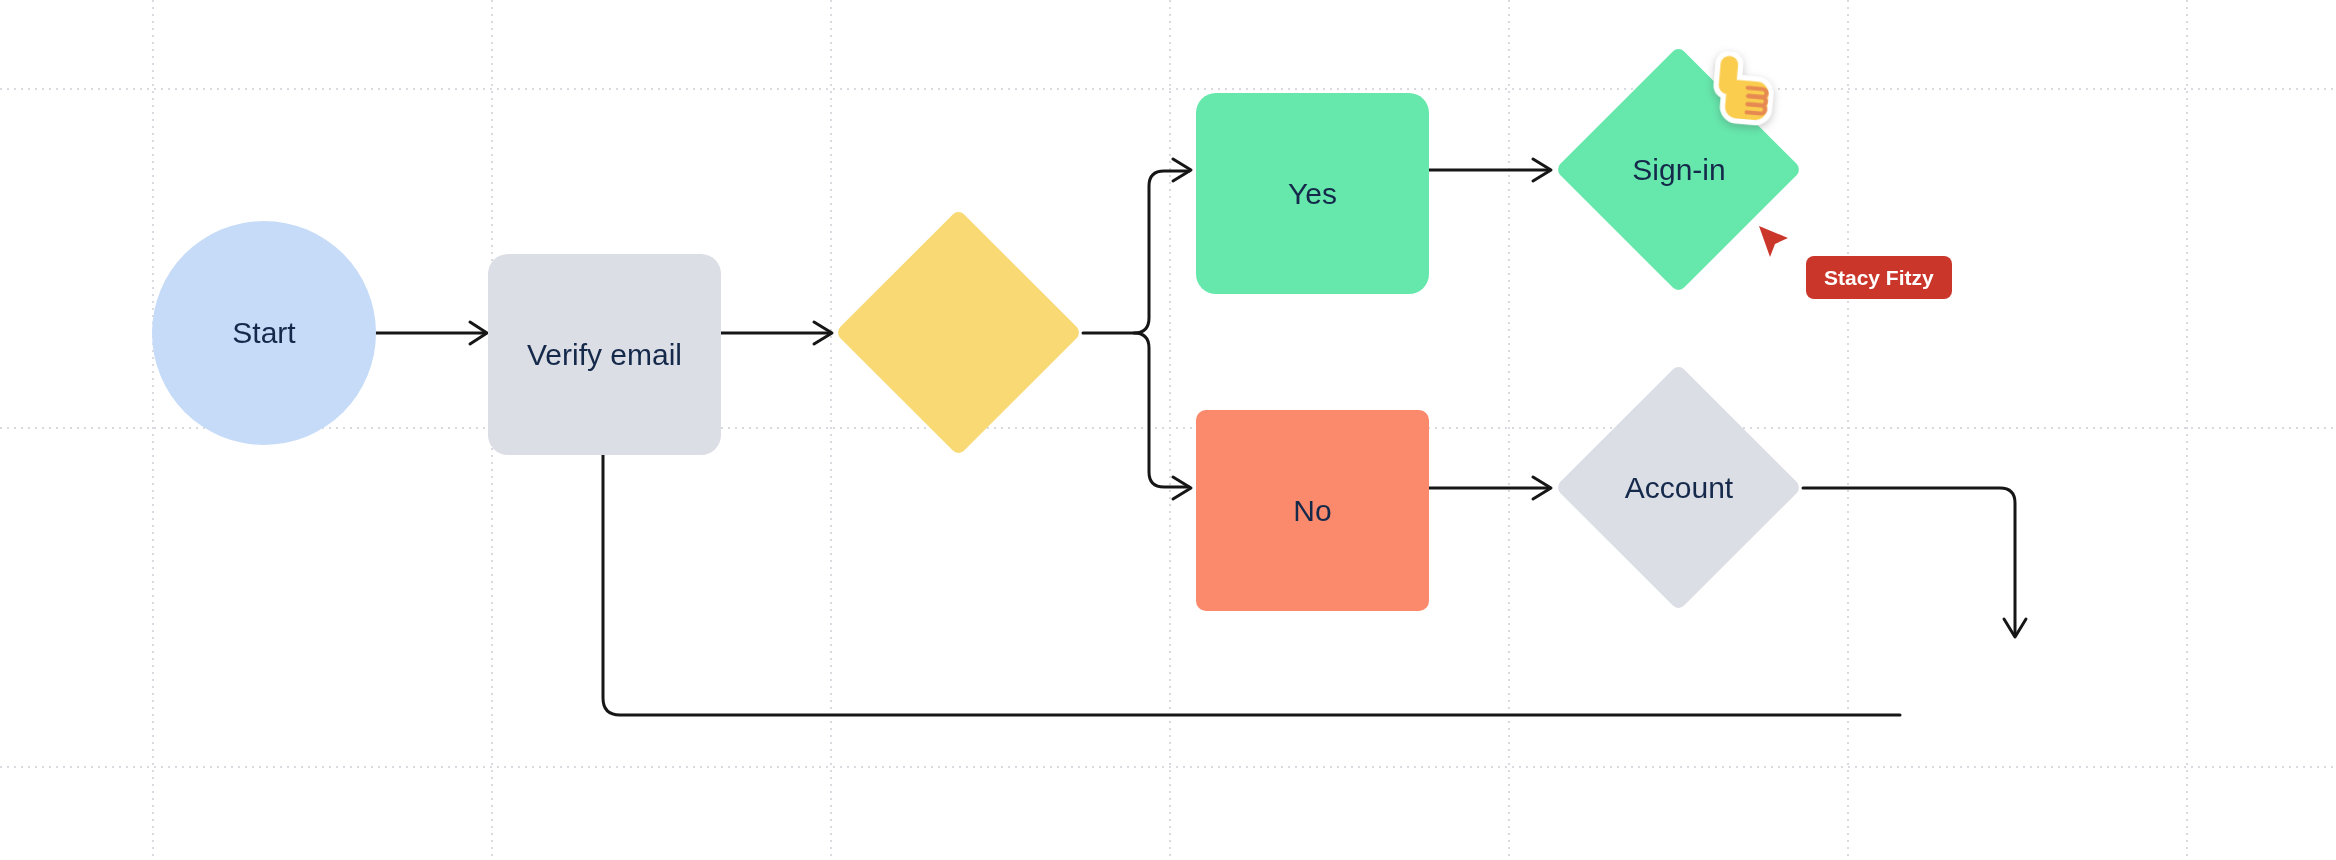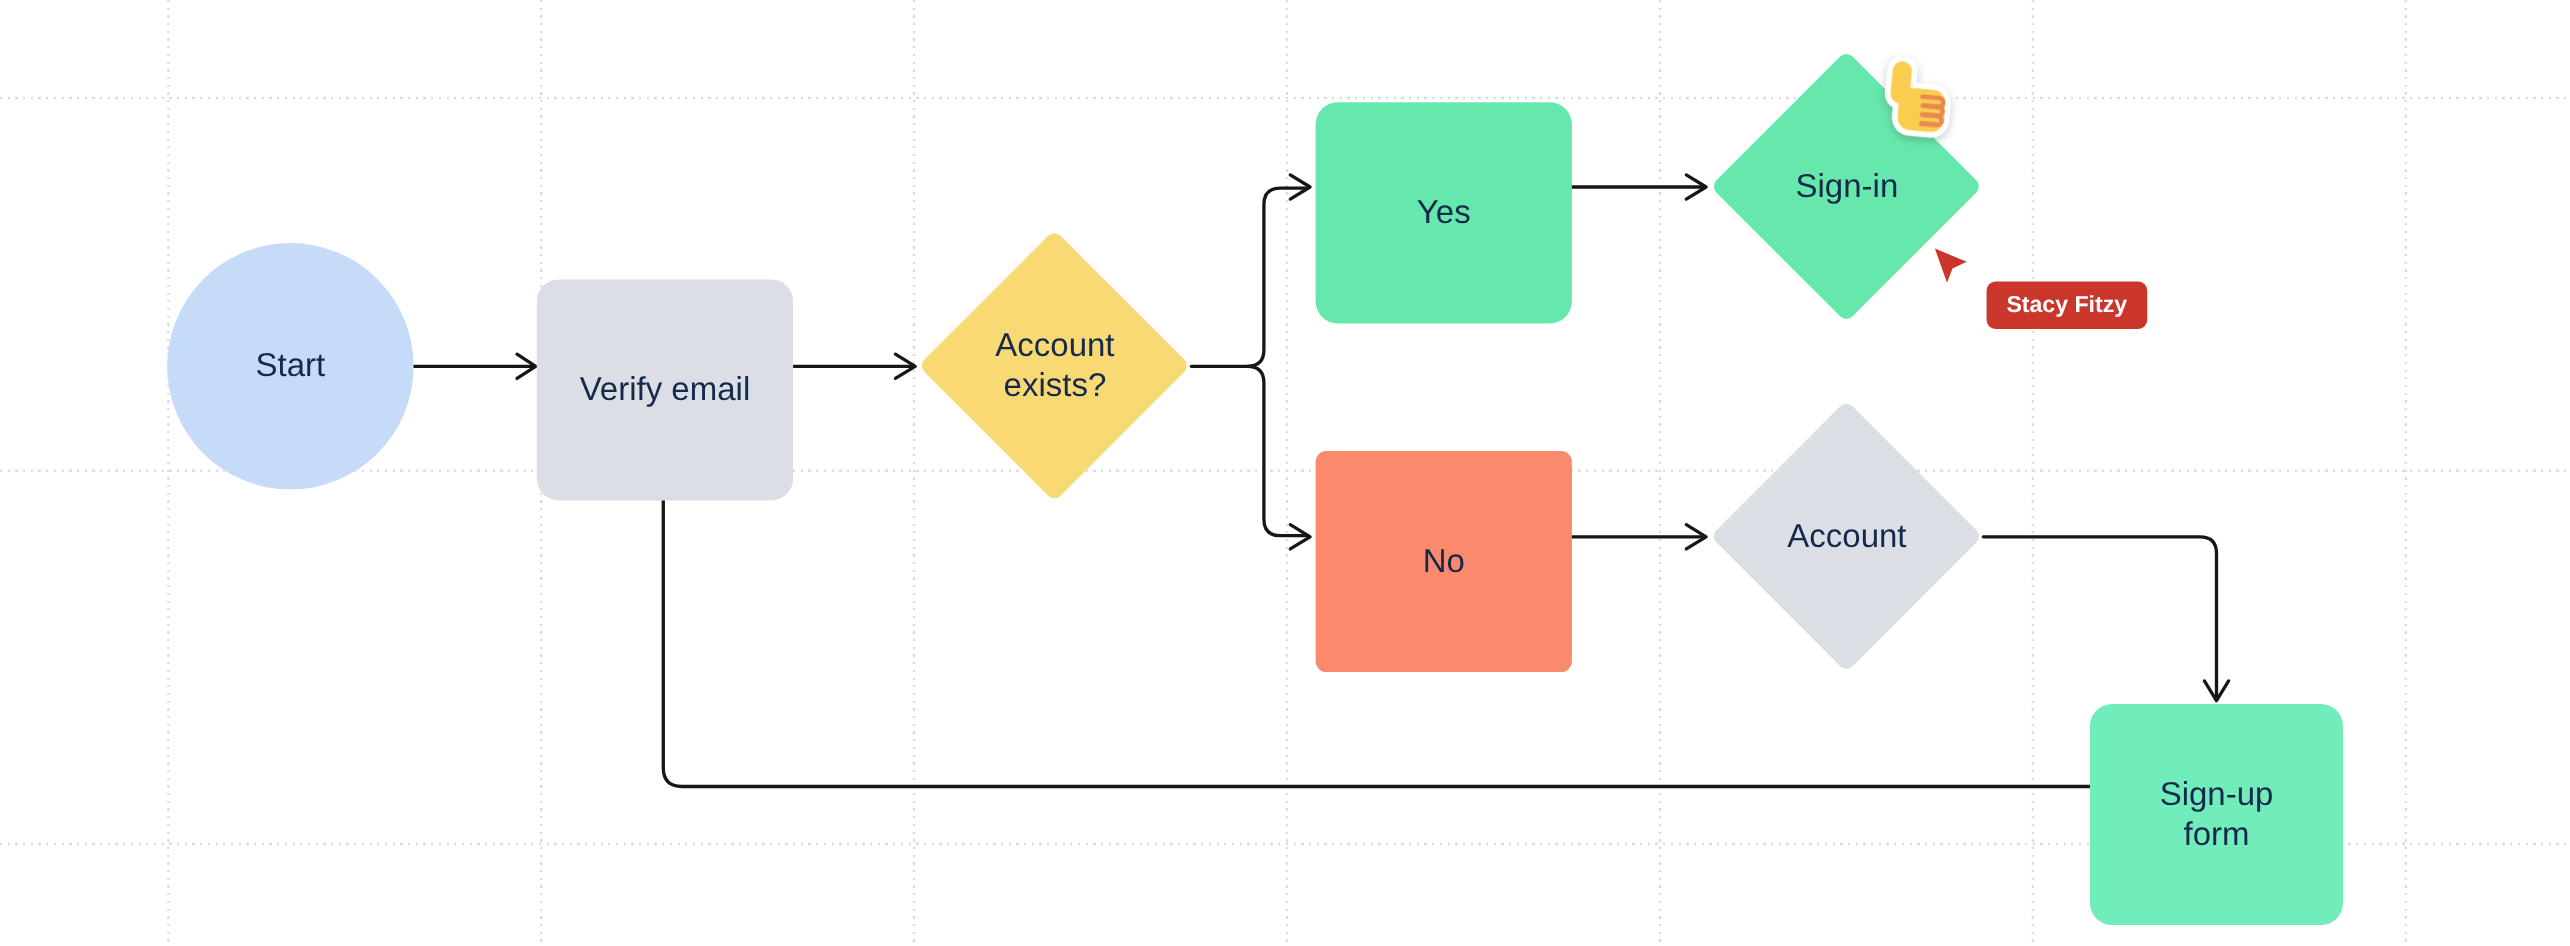--- a/index.html
+++ b/index.html
@@ -108,45 +108,39 @@
 
   <div class="node ellipse fill-start" style="left:152px; top:221px;">
     <span class="label-span">Start</span>
   </div>
 
   <div class="node rect fill-process" style="left:488px; top:254px;">
     <span class="label-span">Verify email</span>
   </div>
 
   <div class="node diamond fill-yellow" style="left:871px; top:245px;"></div>
-  <div class="diamond-label" style="left:864px; top:297px; height:72px;">
-    <span class="label-span" style="width:170px;">Account exists?</span>
-  </div>
 
   <div class="node rect fill-green" style="left:1196px; top:93px;">
     <span class="label-span">Yes</span>
   </div>
 
   <div class="node diamond fill-green" style="left:1591px; top:82px;"></div>
   <div class="diamond-label" style="left:1584px; top:152px; height:36px;">
     <span class="label-span">Sign-in</span>
   </div>
 
   <div class="node rect fill-salmon" style="left:1196px; top:410px;border-radius:10px;">
     <span class="label-span">No</span>
   </div>
 
   <div class="node diamond fill-process" style="left:1591px; top:400px;"></div>
   <div class="diamond-label" style="left:1584px; top:470px; height:36px;">
     <span class="label-span">Account</span>
   </div>
 
-  <div class="node rect fill-signup" style="left:1900px; top:640px; width:230px;">
-    <span class="label-span" style="width:130px;">Sign-up form</span>
-  </div>
 
   <svg class="sticker" viewBox="0 0 60 64">
     <g>
 
       <rect x="8" y="3" width="15" height="33" rx="7.5" fill="#fff" stroke="#fff" stroke-width="9" stroke-linejoin="round"></rect>
       <rect x="15" y="23" width="36" height="33" rx="10" fill="#fff" stroke="#fff" stroke-width="9" stroke-linejoin="round"></rect>
 
       <rect x="15" y="23" width="36" height="33" rx="10" fill="var(--sticker-yellow)"></rect>
       <rect x="8" y="3" width="15" height="33" rx="7.5" fill="var(--sticker-yellow)"></rect>
 

